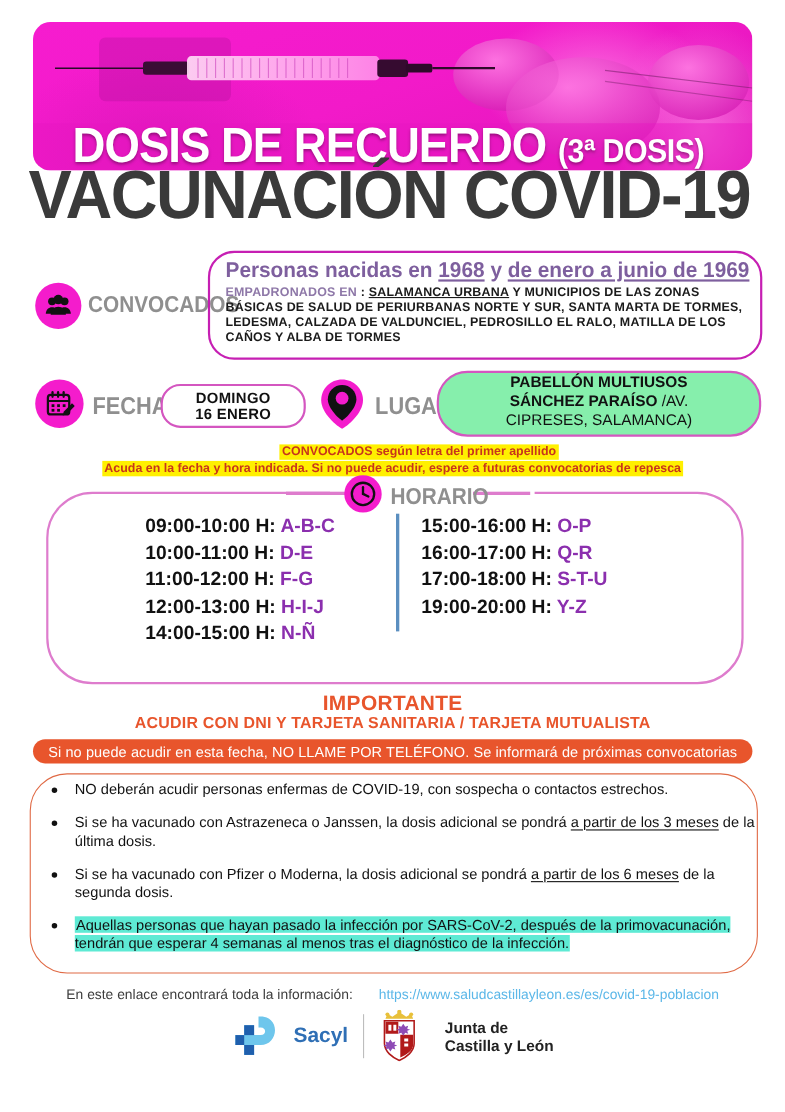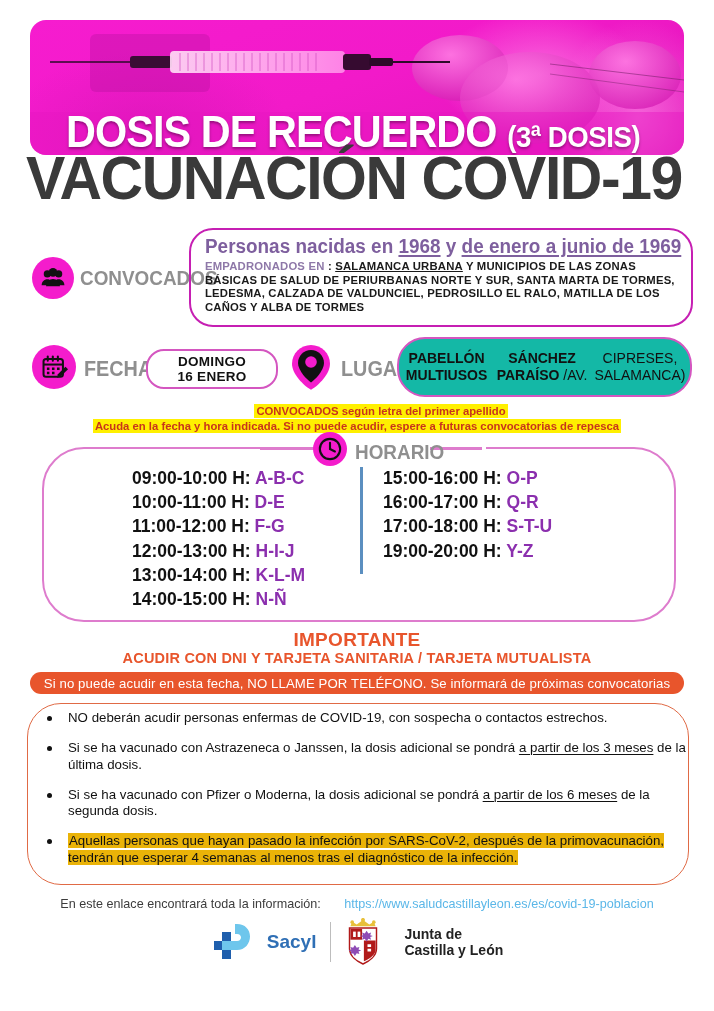--- a/index.html
+++ b/index.html
@@ -74,22 +74,22 @@
   .fecha-box{
     position:absolute;left:146px;top:349px;width:128px;height:36px;
     border-radius:18px;border:2px solid #d456c0;background:#fff;
     display:flex;flex-direction:column;align-items:center;justify-content:center;
   }
   .fecha-t{font-size:13.5px;font-weight:bold;color:#111;line-height:15px;letter-spacing:.3px;}
   .lugar-icon{position:absolute;left:289px;top:344px;width:44px;height:46px;}
   .lugar-label{position:absolute;left:341px;top:356px;font-size:22px;}
   .lugar-box{
     position:absolute;left:397px;top:337px;width:291px;height:56px;
-    border-radius:28px;border:2px solid #d456c0;background:#14b8a6;
-    display:flex;flex-direction:row;align-items:center;justify-content:flex-start;
+    border-radius:28px;border:2px solid #d456c0;background:#86efac;
+    display:flex;flex-direction:column;align-items:center;justify-content:flex-start;
     text-align:center;
   }
   .lugar-l1{font-size:14px;font-weight:bold;color:#111;line-height:17px;}
   .lugar-l2{font-size:14px;font-weight:bold;color:#111;line-height:17px;}
   .lugar-l2 .thin{font-weight:normal;}
   .lugar-l3{font-size:14px;font-weight:normal;color:#111;line-height:17px;}
 
   
   .hl-wrap{position:absolute;left:0;width:714px;text-align:center;}
   .hl{
@@ -148,21 +148,21 @@
   }
   .bullet-item{
     position:relative;padding-left:26px;font-size:13.3px;color:#111;
     line-height:16.5px;margin-bottom:13.5px;
   }
   .bullet-item:before{
     content:"";position:absolute;left:5px;top:6px;width:5px;height:5px;
     border-radius:50%;background:#111;
   }
   .bullet-item u{text-decoration-thickness:1px;text-underline-offset:2px;}
-  .bullet-item.hi span.mark{background:#eab308;padding:0 1px;}
+  .bullet-item.hi span.mark{background:#5eead4;padding:0 1px;}
 
   
   .link-row{
     position:absolute;left:0;top:897px;width:714px;text-align:center;
     font-family:"Liberation Sans Narrow","Liberation Sans",sans-serif;
     font-size:12.6px;color:#3c3c3c;
   }
   .link-row a{color:#5bb7e8;text-decoration:none;padding-left:20px;}
   .logos{position:absolute;left:0;top:918px;width:714px;display:flex;
          align-items:center;justify-content:center;gap:14px;}
@@ -306,21 +306,20 @@
     <line x1="16" y1="16" x2="22" y2="19" stroke="#111" stroke-width="2.6" stroke-linecap="round"></line>
   </svg>
 </div>
 <div class="label-gray hor-label">HORARIO</div>
 
 <div class="hor-col hor-col-l">
   <div class="hor-row"><span>09:00-10:00 H: </span><span class="ltr">A-B-C</span></div>
   <div class="hor-row"><span>10:00-11:00 H: </span><span class="ltr">D-E</span></div>
   <div class="hor-row"><span>11:00-12:00 H: </span><span class="ltr">F-G</span></div>
   <div class="hor-row"><span>12:00-13:00 H: </span><span class="ltr">H-I-J</span></div>
-  <div class="hor-row"><span>13:00-14:00 H: </span><span class="ltr">K-L-M</span></div>
   <div class="hor-row"><span>14:00-15:00 H: </span><span class="ltr">N-Ñ</span></div>
 </div>
 
 <div class="hor-div"></div>
 
 <div class="hor-col hor-col-r">
   <div class="hor-row"><span>15:00-16:00 H: </span><span class="ltr">O-P</span></div>
   <div class="hor-row"><span>16:00-17:00 H: </span><span class="ltr">Q-R</span></div>
   <div class="hor-row"><span>17:00-18:00 H: </span><span class="ltr">S-T-U</span></div>
   <div class="hor-row"><span>19:00-20:00 H: </span><span class="ltr">Y-Z</span></div>

